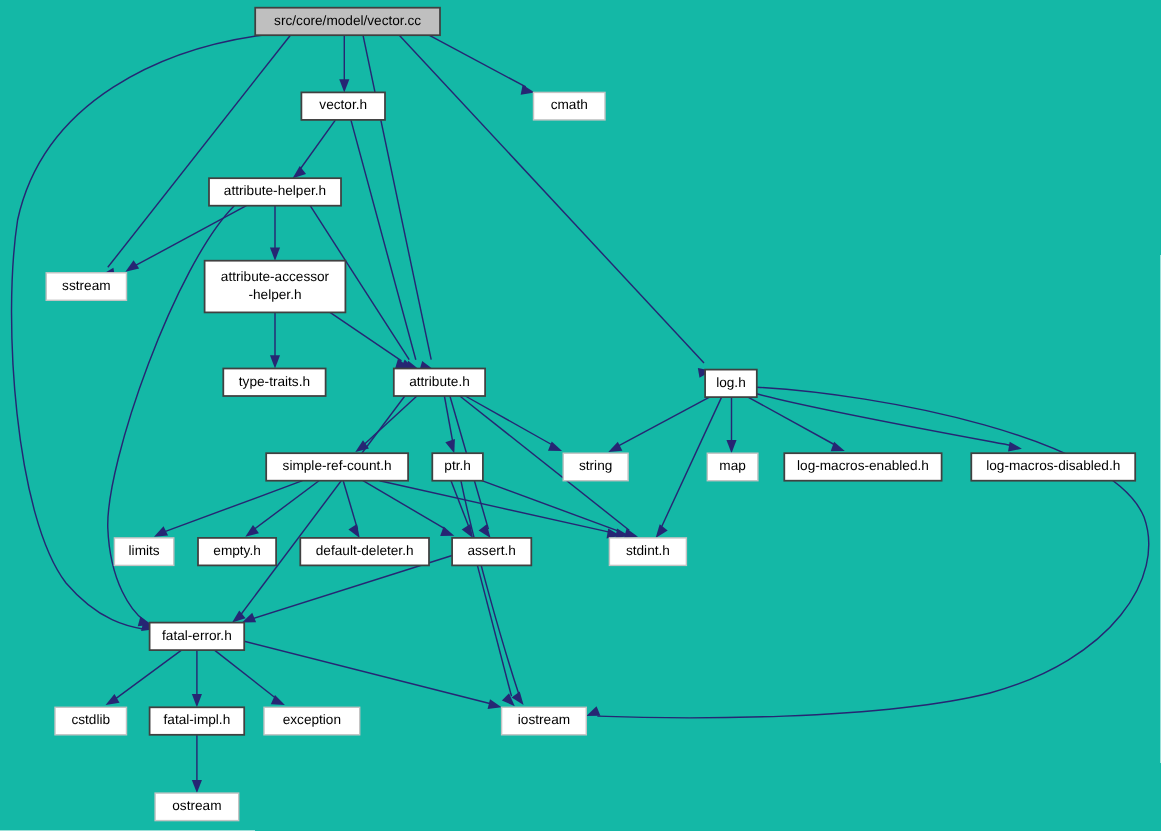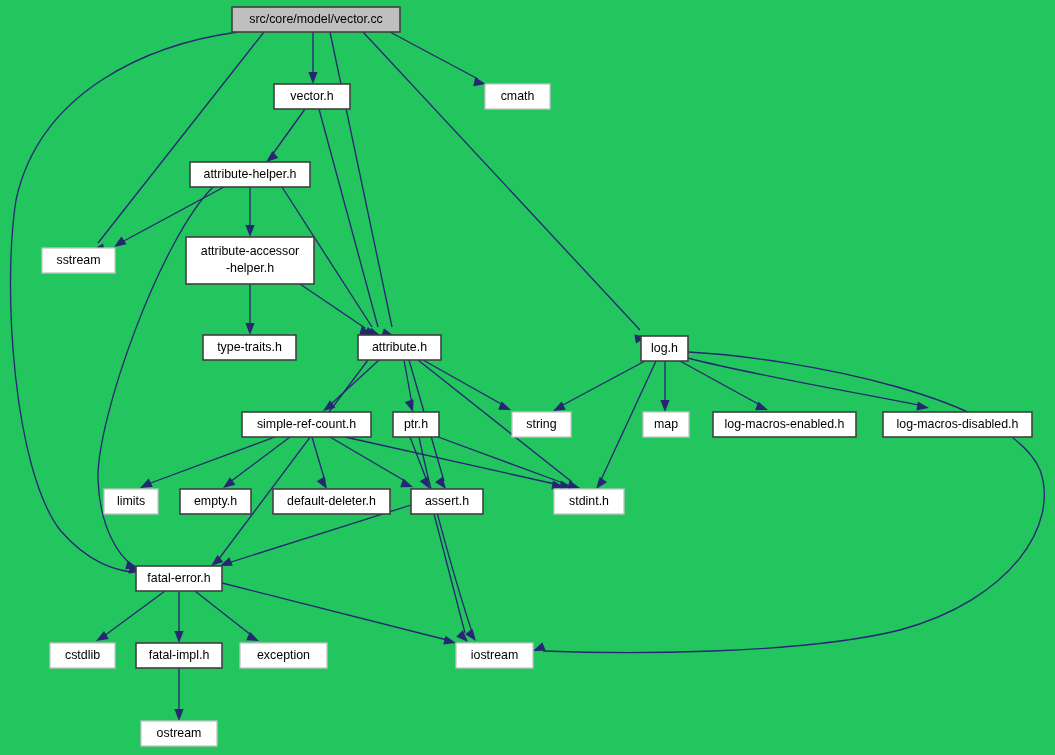--- a/index.html
+++ b/index.html
@@ -4,21 +4,21 @@
 <style>
   html, body {
     margin: 0;
     padding: 0;
     background: #ffffff;
   }
   #graph-root {
     position: relative;
     width: 1055px;
     height: 755px;
-    background: #22c55e;
+    background: #14b8a6;
     font-family: "Liberation Sans", sans-serif;
   }
   svg#graph-canvas {
     position: absolute;
     left: 0;
     top: 0;
     width: 1055px;
     height: 755px;
     display: block;
   }

